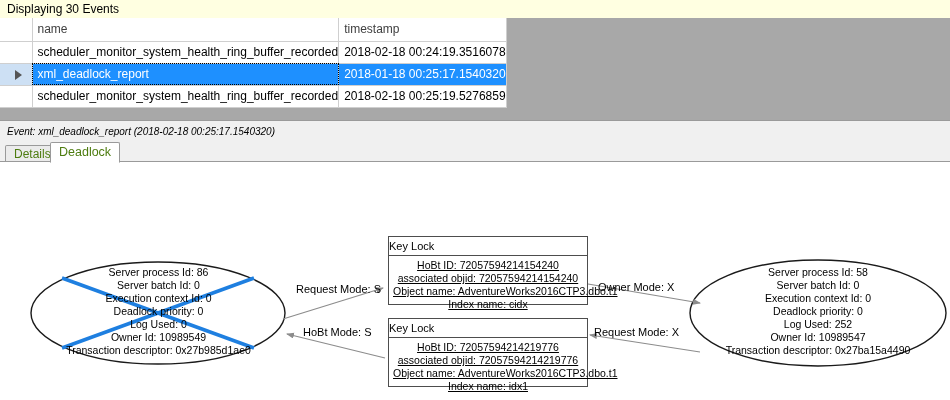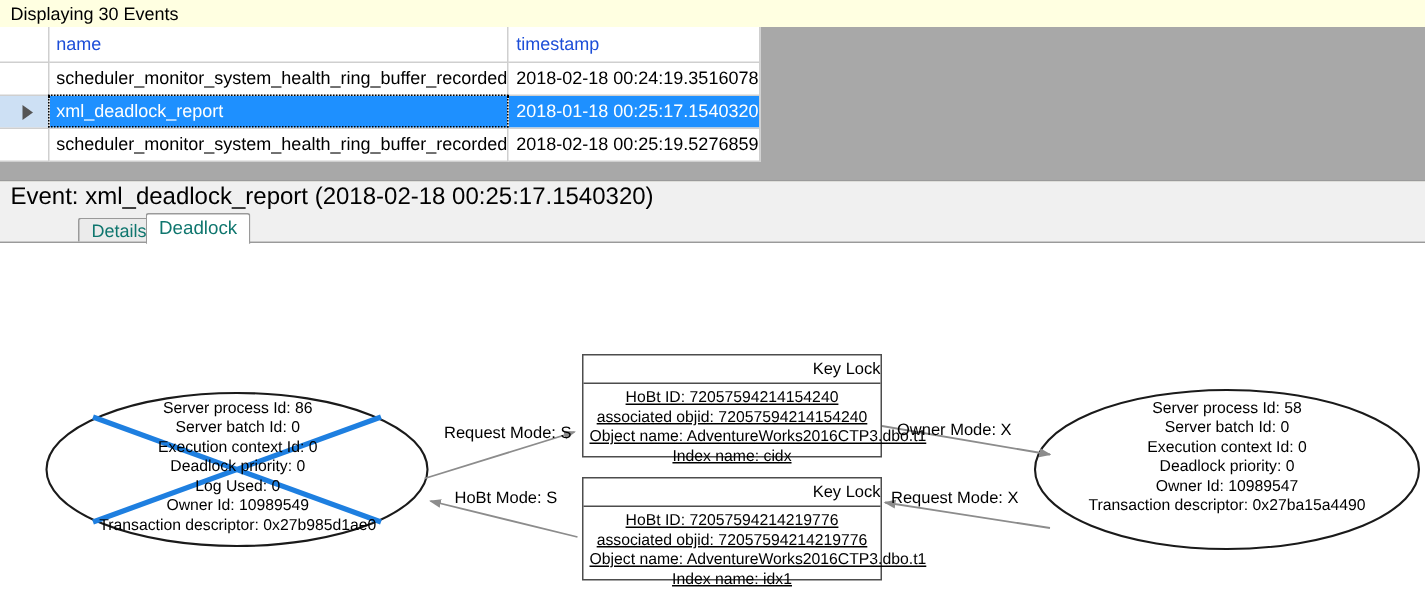--- a/index.html
+++ b/index.html
@@ -19,49 +19,49 @@
   .grid-table{border-collapse:collapse;table-layout:fixed;background:#fff;}
   .grid-table td,.grid-table th{
     border-right:1px solid #cfcfcf;border-bottom:1px solid #cfcfcf;
     height:22px;font-weight:normal;font-size:12px;text-align:left;
     padding:0 0 0 5px;white-space:nowrap;overflow:hidden;background:#fff;
     box-sizing:border-box;
   }
   .col-marker{width:32px;min-width:32px;padding:0;}
   .col-name{width:278px;}
   .col-ts{width:158px;}
-  .hdr td{background:#fff;color:#1d4ed8;border-bottom:1px solid #cfcfcf;height:23px;}
+  .hdr td{background:#fff;color:#404040;border-bottom:1px solid #cfcfcf;height:23px;}
   .hdr .col-marker{background:#fff;}
   tr.row-sel td{background:#1e90ff;color:#fff;}
   tr.row-sel td.col-marker{background:#cde0f4;}
   td.col-marker{background:#fff;text-align:center;vertical-align:middle;}
   .sel-cell{outline:1px dotted #000;outline-offset:-1px;}
   .marker-tri{display:inline-block;width:0;height:0;
     border-top:5px solid transparent;border-bottom:5px solid transparent;
     border-left:7px solid #555;margin-left:1px;vertical-align:middle;}
 
   
   .event-line{position:absolute;left:0;top:121px;width:950px;height:21px;
-    line-height:21px;padding-left:7px;box-sizing:border-box;background:#f0f0f0;font-size:16px;}
+    line-height:21px;padding-left:7px;box-sizing:border-box;background:#f0f0f0;font-size:10px;font-style:italic;}
 
   
   .tabstrip{position:absolute;left:0;top:142px;width:950px;height:20px;background:#f0f0f0;}
   .tab{position:absolute;top:3px;height:17px;line-height:17px;padding:0 8px;
     font-size:12px;border:1px solid #9a9a9a;border-bottom:none;background:#ebebeb;
-    box-sizing:border-box;border-radius:2px 2px 0 0;color:#0f766e;margin-left:47px;}
+    box-sizing:border-box;border-radius:2px 2px 0 0;color:#4d7c0f;}
   .tab.inactive{left:5px;}
   .tab.active{left:50px;top:0;height:21px;line-height:19px;background:#fff;border-bottom:1px solid #fff;z-index:3;font-size:12.5px;}
 
   
   .canvas{position:absolute;left:0;top:161px;width:950px;height:239px;background:#fff;
     border-top:1px solid #9a9a9a;box-sizing:border-box;}
   .canvas svg{display:block;}
 
   .node-box{position:absolute;border:1px solid #4d4d4d;background:#fff;box-sizing:border-box;}
-  .node-box .bt{height:18px;line-height:18px;text-align:right;font-size:11px;border-bottom:1px solid #4d4d4d;}
+  .node-box .bt{height:18px;line-height:18px;text-align:left;font-size:11px;border-bottom:1px solid #4d4d4d;}
   .node-box .bb{padding:3px 4px 4px 4px;text-align:center;font-size:10.5px;line-height:13px;text-decoration:underline;}
   .node-box .bb div{white-space:nowrap;}
 
   .ell-text{position:absolute;text-align:center;font-size:10.5px;line-height:13px;z-index:4;}
   .ell-text div{white-space:nowrap;}
 
   .edge-label{position:absolute;font-size:11px;background:transparent;z-index:5;white-space:nowrap;}
 </style>
 </head>
 <body>
@@ -140,20 +140,21 @@
       <div>Log Used: 0</div>
       <div>Owner Id: 10989549</div>
       <div>Transaction descriptor: 0x27b985d1ae0</div>
     </div>
 
     <div class="ell-text" style="left:690px;top:104px;width:256px;">
       <div>Server process Id: 58</div>
       <div>Server batch Id: 0</div>
       <div>Execution context Id: 0</div>
       <div>Deadlock priority: 0</div>
+      <div>Log Used: 252</div>
       <div>Owner Id: 10989547</div>
       <div>Transaction descriptor: 0x27ba15a4490</div>
     </div>
 
     <div class="node-box" style="left:388px;top:74px;width:200px;height:69px;">
       <div class="bt">Key Lock</div>
       <div class="bb">
         <div>HoBt ID: 72057594214154240</div>
         <div>associated objid: 72057594214154240</div>
         <div>Object name: AdventureWorks2016CTP3.dbo.t1</div>

